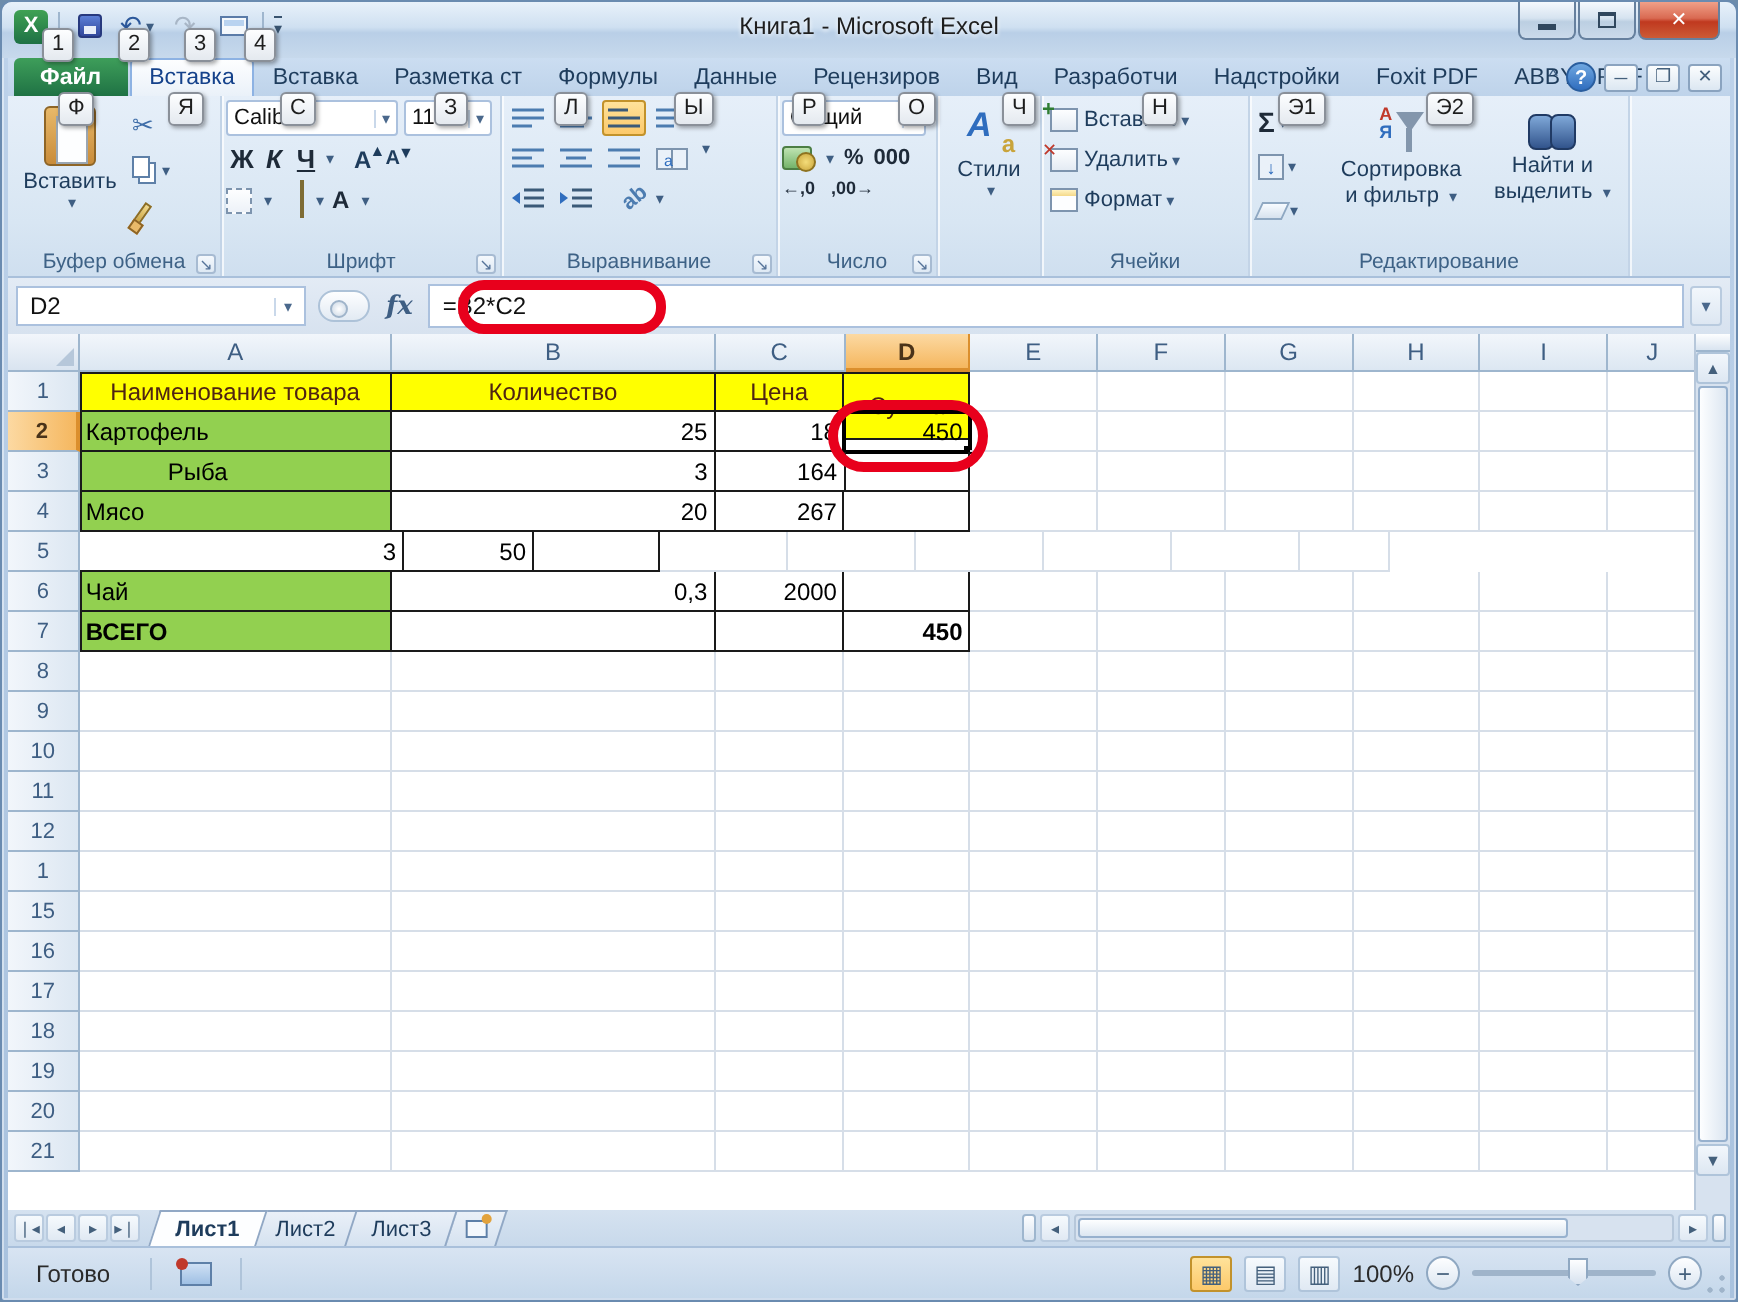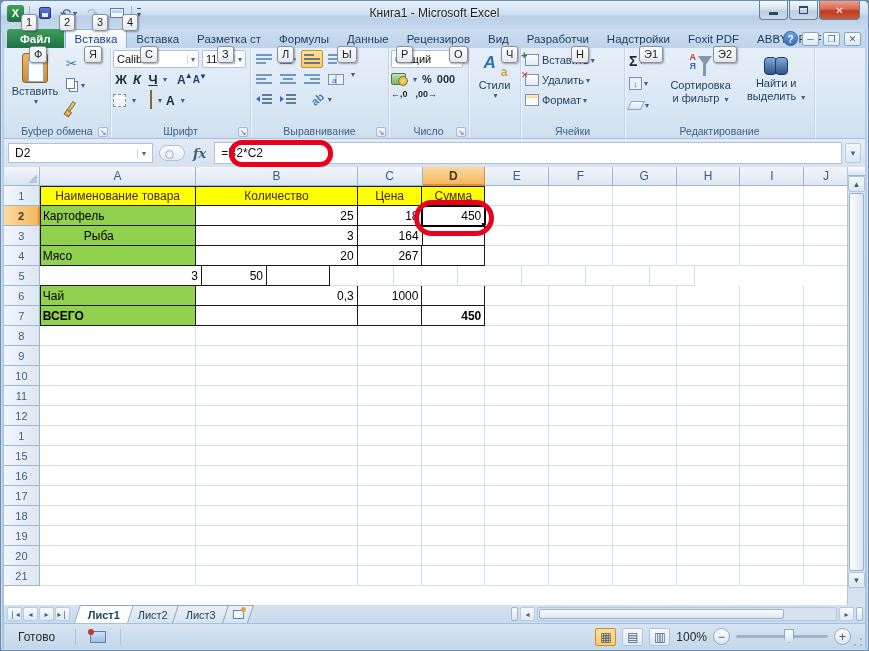--- a/index.html
+++ b/index.html
@@ -524,21 +524,21 @@
           <div class="rowhead">1</div>
           <div class="c bd btop bleft yellow center" style="width: 157px; height: 20px;">
             <span>Наименование товара</span>
           </div>
           <div class="c bd btop yellow center" style="width: 162px; height: 20px;">
             <span>Количество</span>
           </div>
           <div class="c bd btop yellow center" style="width: 65px; height: 20px;">
             <span>Цена</span>
           </div>
-          <div class="c bd btop yellow center" style="width: 63px; height: 20px;">
+          <div class="c bd btop yellow center" style="width: 63px; height: 34px;">
             <span>Сумма</span>
           </div>
           <div class="c" style="width: 64px; height: 20px;"></div>
           <div class="c" style="width: 64px; height: 20px;"></div>
           <div class="c" style="width: 64px; height: 20px;"></div>
           <div class="c" style="width: 64px; height: 20px;"></div>
           <div class="c" style="width: 64px; height: 20px;"></div>
           <div class="c" style="width: 45px; height: 20px;"></div>
         </div>
         <div class="grow">
@@ -619,21 +619,21 @@
         </div>
         <div class="grow">
           <div class="rowhead">6</div>
           <div class="c bd bleft green" style="width: 157px; height: 20px;">
             <span>Чай</span>
           </div>
           <div class="c bd right" style="width: 162px; height: 20px;">
             <span>0,3</span>
           </div>
           <div class="c bd right" style="width: 65px; height: 20px;">
-            <span>1000</span>
+            <span>2000</span>
           </div>
           <div class="c bd" style="width: 63px; height: 20px;"></div>
           <div class="c" style="width: 64px; height: 20px;"></div>
           <div class="c" style="width: 64px; height: 20px;"></div>
           <div class="c" style="width: 64px; height: 20px;"></div>
           <div class="c" style="width: 64px; height: 20px;"></div>
           <div class="c" style="width: 64px; height: 20px;"></div>
           <div class="c" style="width: 45px; height: 20px;"></div>
         </div>
         <div class="grow">

